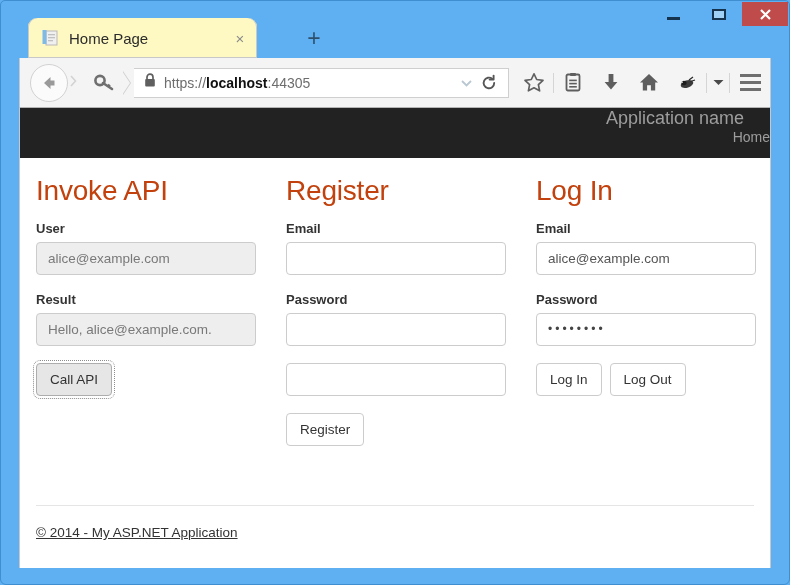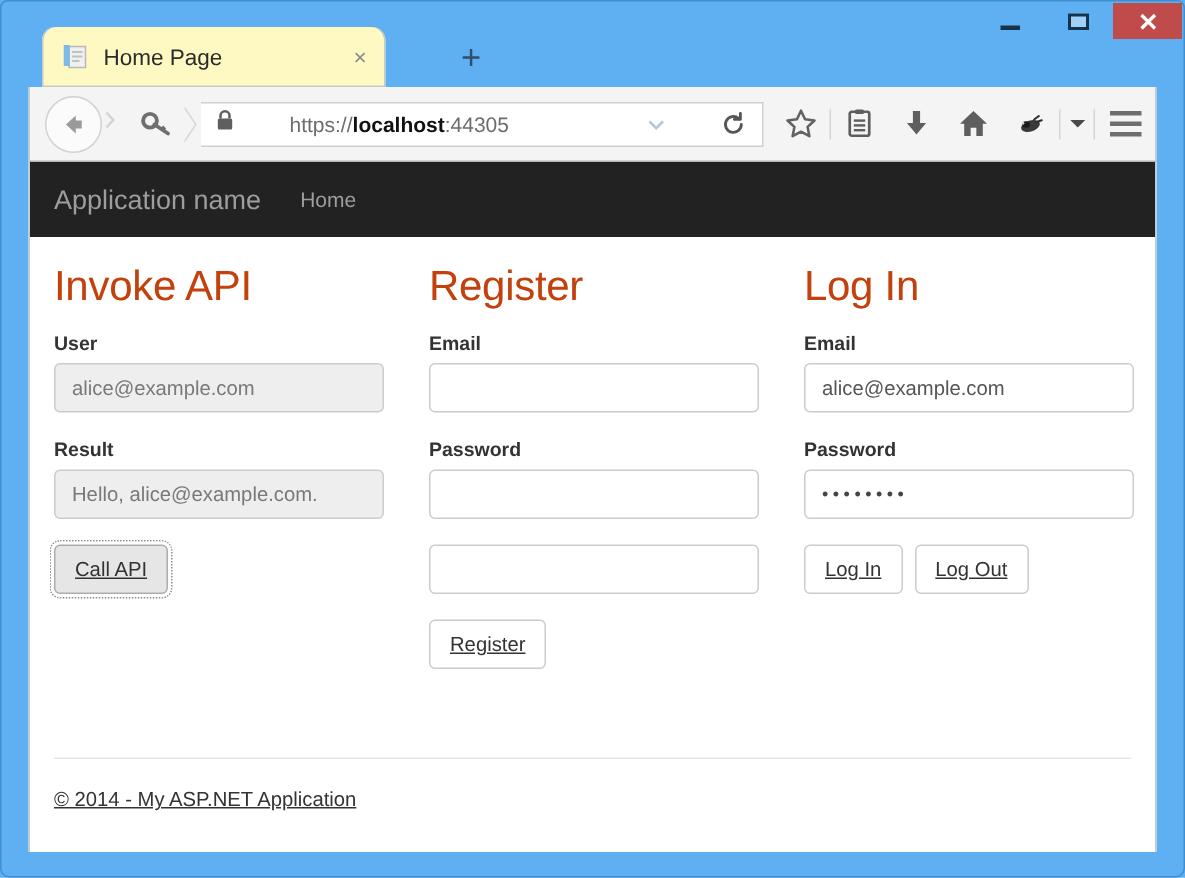--- a/index.html
+++ b/index.html
@@ -180,21 +180,20 @@
     flex: 1 1 auto;
     height: 30px;
     background: #ffffff;
     border: 1px solid #cfcfcf;
     border-left: none;
     margin-left: 10px;
     display: flex;
     align-items: center;
     padding: 0 4px 0 10px;
     box-sizing: border-box;
-    gap: 29px;
   }
   .lock-icon { flex: 0 0 auto; margin-right: 8px; }
   .url-text {
     flex: 1 1 auto;
     font-size: 14px;
     color: #6d6d6d;
     white-space: nowrap;
     overflow: hidden;
   }
   .url-text b { color: #111; font-weight: bold; }
@@ -255,22 +254,23 @@
     border-right: 1px solid #c8c8c8;
     box-sizing: border-box;
     overflow: hidden;
   }
 
   
   .site-navbar {
     height: 50px;
     background: #222222;
     display: flex;
-    align-items: center;
+    align-items: flex-end;
     padding-left: 16px;
+    flex-direction: column;
   }
   .brand {
     font-size: 18px;
     color: #9d9d9d;
     margin-right: 26px;
     white-space: nowrap;
   }
   .nav-link {
     font-size: 14px;
     color: #9d9d9d;
@@ -336,21 +336,20 @@
     align-items: center;
     justify-content: center;
     height: 33px;
     padding: 0 13px;
     border: 1px solid #cccccc;
     border-radius: 4px;
     background: #ffffff;
     font-size: 13.5px;
     color: #333333;
     box-sizing: border-box;
-    text-decoration: underline;
   }
   .btn.focused {
     background: #e6e6e6;
     border-color: #adadad;
     outline: 1px dotted #8c8c8c;
     outline-offset: 2px;
   }
   .btn-row { display: flex; gap: 8px; }
 
   

